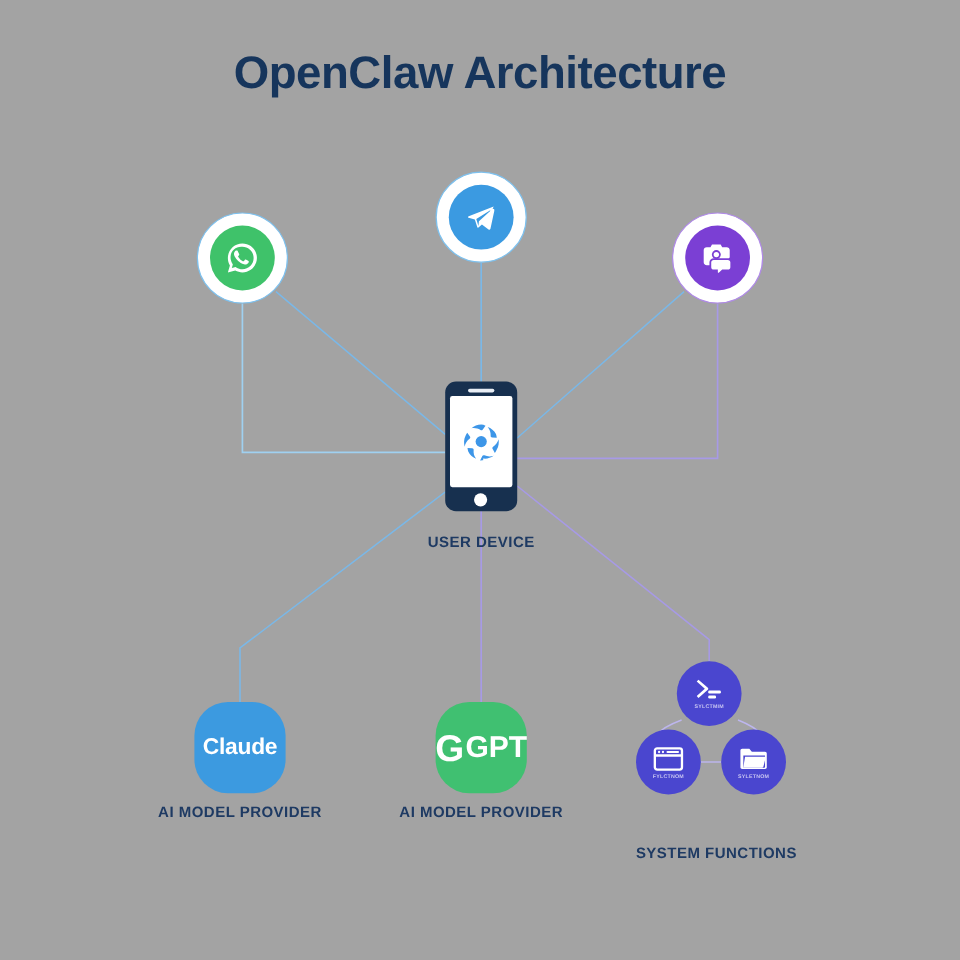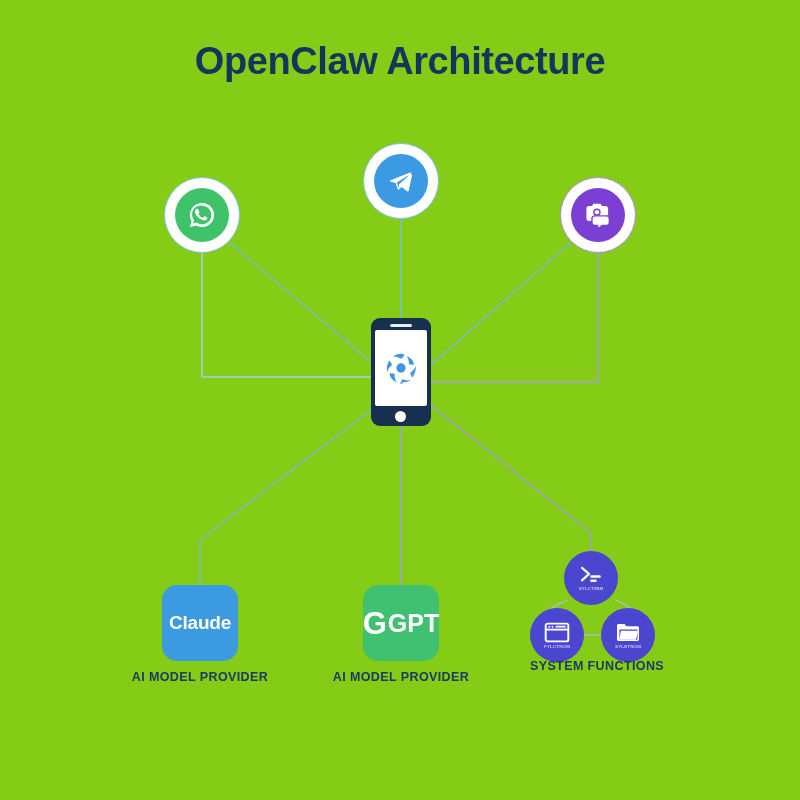--- a/index.html
+++ b/index.html
@@ -5,21 +5,21 @@
 <style>
   html, body {
     margin: 0;
     padding: 0;
     background: #ffffff;
   }
   #canvas {
     position: relative;
     width: 800px;
     height: 800px;
-    background: #84cc16;
+    background: #a3a3a3;
     font-family: "Liberation Sans", sans-serif;
     overflow: hidden;
   }
 
   
   .title {
     position: absolute;
     top: 40px;
     left: 0;
     width: 800px;
@@ -124,21 +124,21 @@
     left: 24px; top: 93px;
     width: 11px; height: 11px;
     border-radius: 50%;
     background: #ffffff;
   }
 
   
   .provider-card {
     position: absolute;
     width: 76px; height: 76px;
-    border-radius: 15px;
+    border-radius: 28px;
     display: flex;
     align-items: center;
     justify-content: center;
   }
   #claude-card {
     left: 162px; top: 585px;
     background: #3c9ae0;
   }
   #claude-card .brand {
     color: #ffffff;
@@ -199,21 +199,21 @@
     text-align: center;
     font-size: 12.5px;
     font-weight: bold;
     letter-spacing: 0.4px;
     color: #1e3a63;
     white-space: nowrap;
   }
   #cap-user   { left: 301px; top: 445px; width: 200px; }
   #cap-claude { left: 100px; top: 670px; width: 200px; }
   #cap-gpt    { left: 301px; top: 670px; width: 200px; }
-  #cap-sys    { left: 497px; top: 659px; width: 200px; }
+  #cap-sys    { left: 497px; top: 704px; width: 200px; }
 </style>
 </head>
 <body>
 
 <div id="canvas">
 
   <div class="title">OpenClaw Architecture</div>
 
   <svg id="wires" viewBox="0 0 800 800">
 
@@ -273,20 +273,21 @@
           <path d="M41.3 32.9c2.1-3.6 2.7-7.8 1.9-11.6-.9 3.4-3 6.4-6 8.3-.8.5-1.1 1.6-.6 2.4l2.6 4.6c.9-1.1 1.6-2.3 2.1-3.7z"></path>
           <path d="M26.2 42.8c4.2.5 8.4-.6 11.6-3-3.4 1.1-7.1 1-10.3-.5-.9-.4-2 0-2.4.9l-2.3 4.7c1.1.1 2.2 0 3.4-.1z"></path>
           <path d="M9.6 34.9c1.9 3.8 5 6.6 8.8 8.1-2.2-2.8-3.2-6.3-2.8-9.8.1-1-.6-1.8-1.6-1.9l-5.2-.2c.1 1.3.4 2.6.8 3.8z"></path>
           <path d="M6.5 17.8C4.7 21.6 4.5 25.8 5.7 29.6c.6-3.5 2.5-6.6 5.4-8.7.8-.6 1-1.7.4-2.5l-3-4.3c-.8 1.1-1.4 2.4-2 3.7z"></path>
           <circle cx="24" cy="24" r="6.2"></circle>
         </g>
       </svg>
     </div>
     <div id="phone-home"></div>
   </div>
+  <div class="caption" id="cap-user">USER DEVICE</div>
 
   <div class="provider-card" id="claude-card">
     <span class="brand">Claude</span>
   </div>
   <div class="caption" id="cap-claude">AI MODEL PROVIDER</div>
 
   <div class="provider-card" id="gpt-card">
     <span class="gpt-wrap">
       <span class="gpt-g">G</span>
       <span class="gpt-txt">GPT</span>

